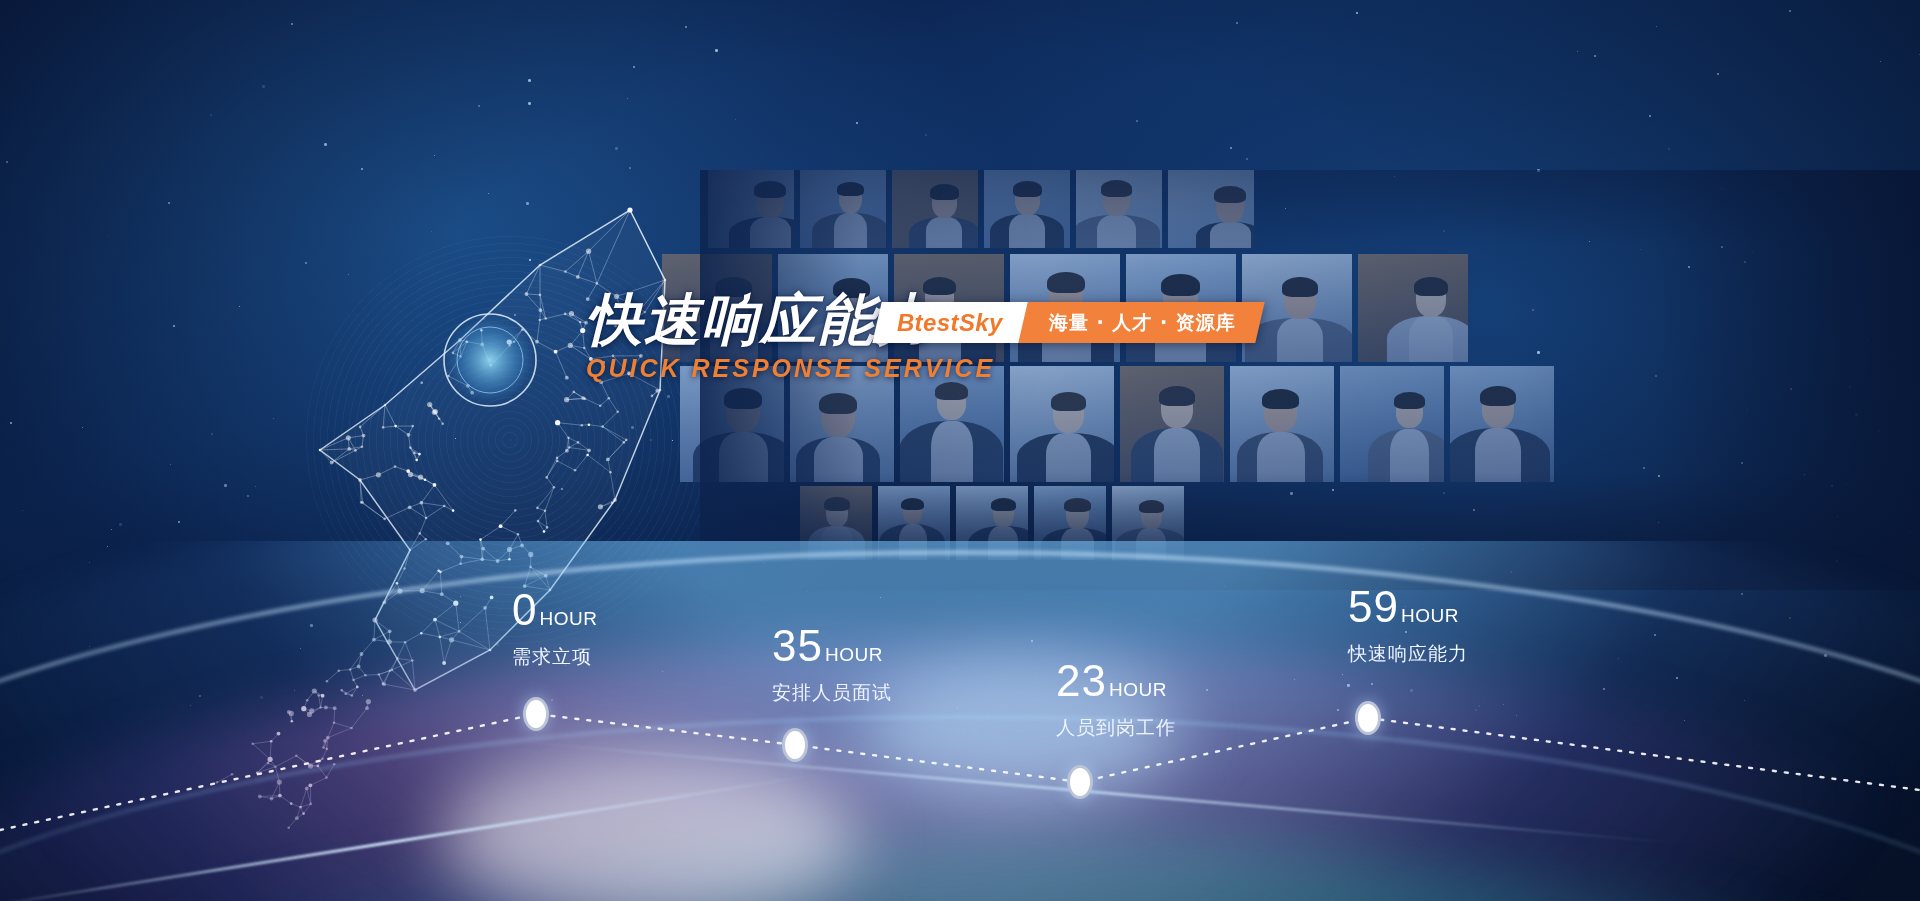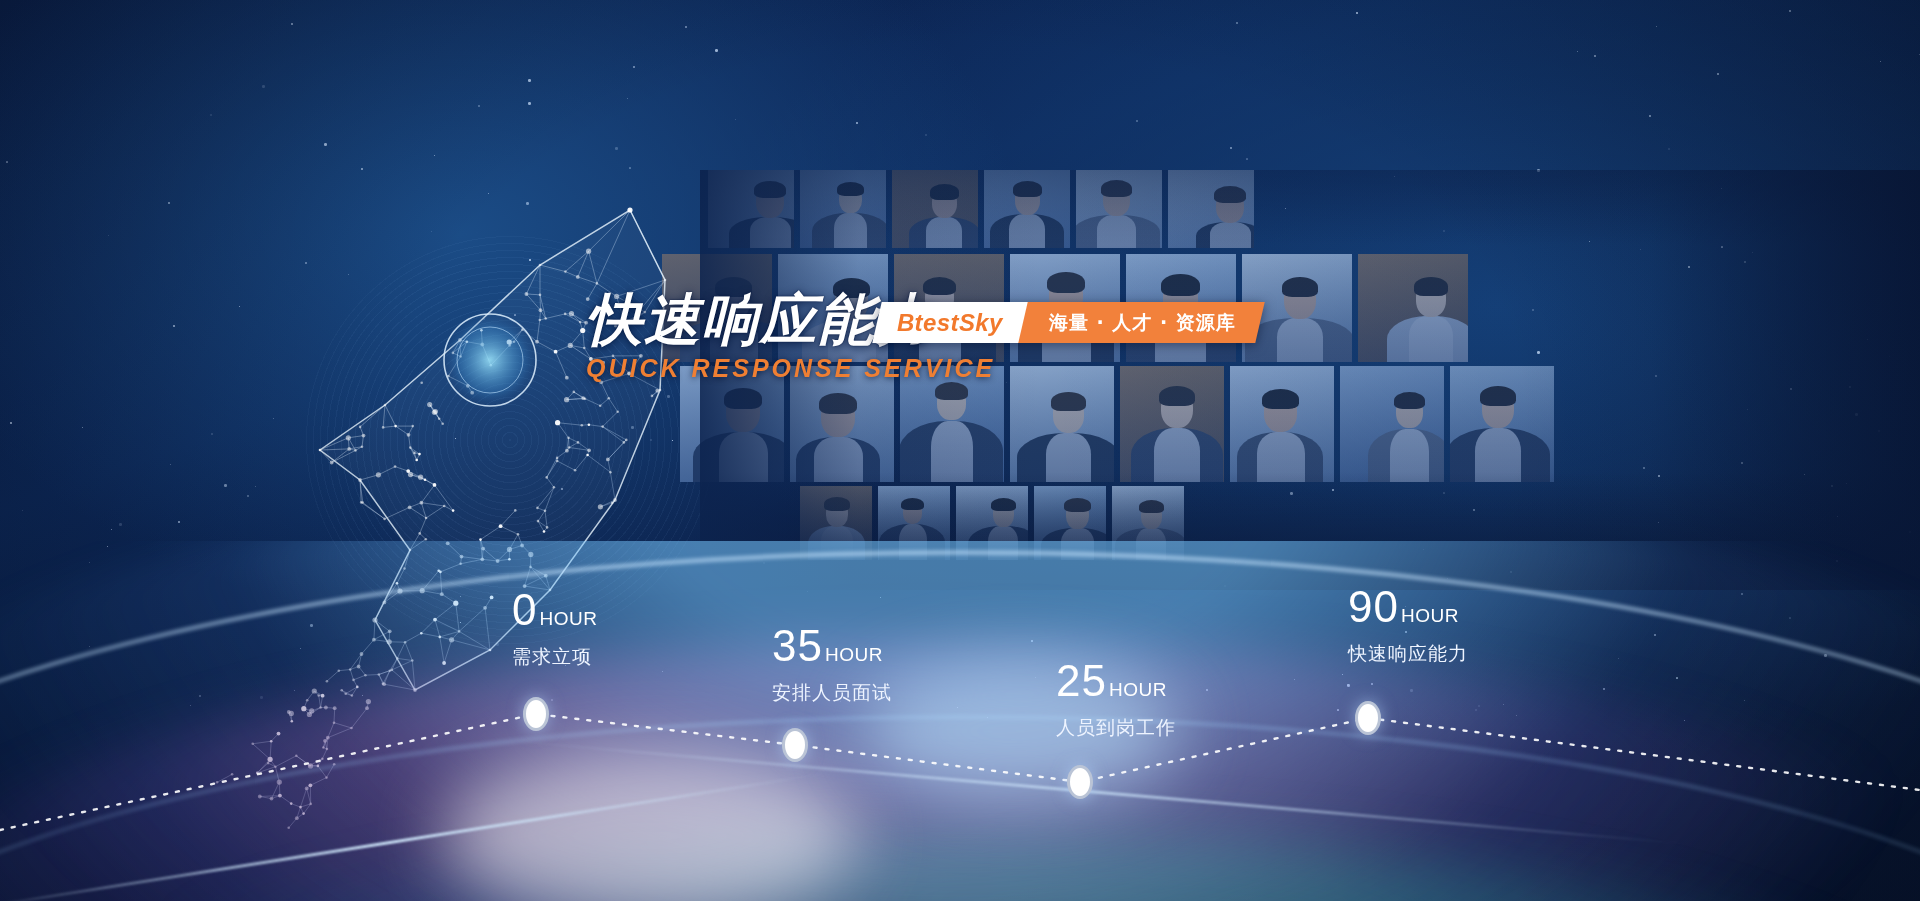--- a/index.html
+++ b/index.html
@@ -824,28 +824,28 @@
     <div class="step" style="left:772px;top:624px;">
       <div class="top">
         <span class="num">35</span>
         <span class="unit">HOUR</span>
       </div>
       <div class="desc">安排人员面试</div>
     </div>
 
     <div class="step" style="left:1056px;top:659px;">
       <div class="top">
-        <span class="num">25</span>
+        <span class="num">23</span>
         <span class="unit">HOUR</span>
       </div>
       <div class="desc">人员到岗工作</div>
     </div>
 
     <div class="step" style="left:1348px;top:585px;">
       <div class="top">
-        <span class="num">90</span>
+        <span class="num">59</span>
         <span class="unit">HOUR</span>
       </div>
       <div class="desc">快速响应能力</div>
     </div>
   </div>
 
 </div>
 
 </body></html>

